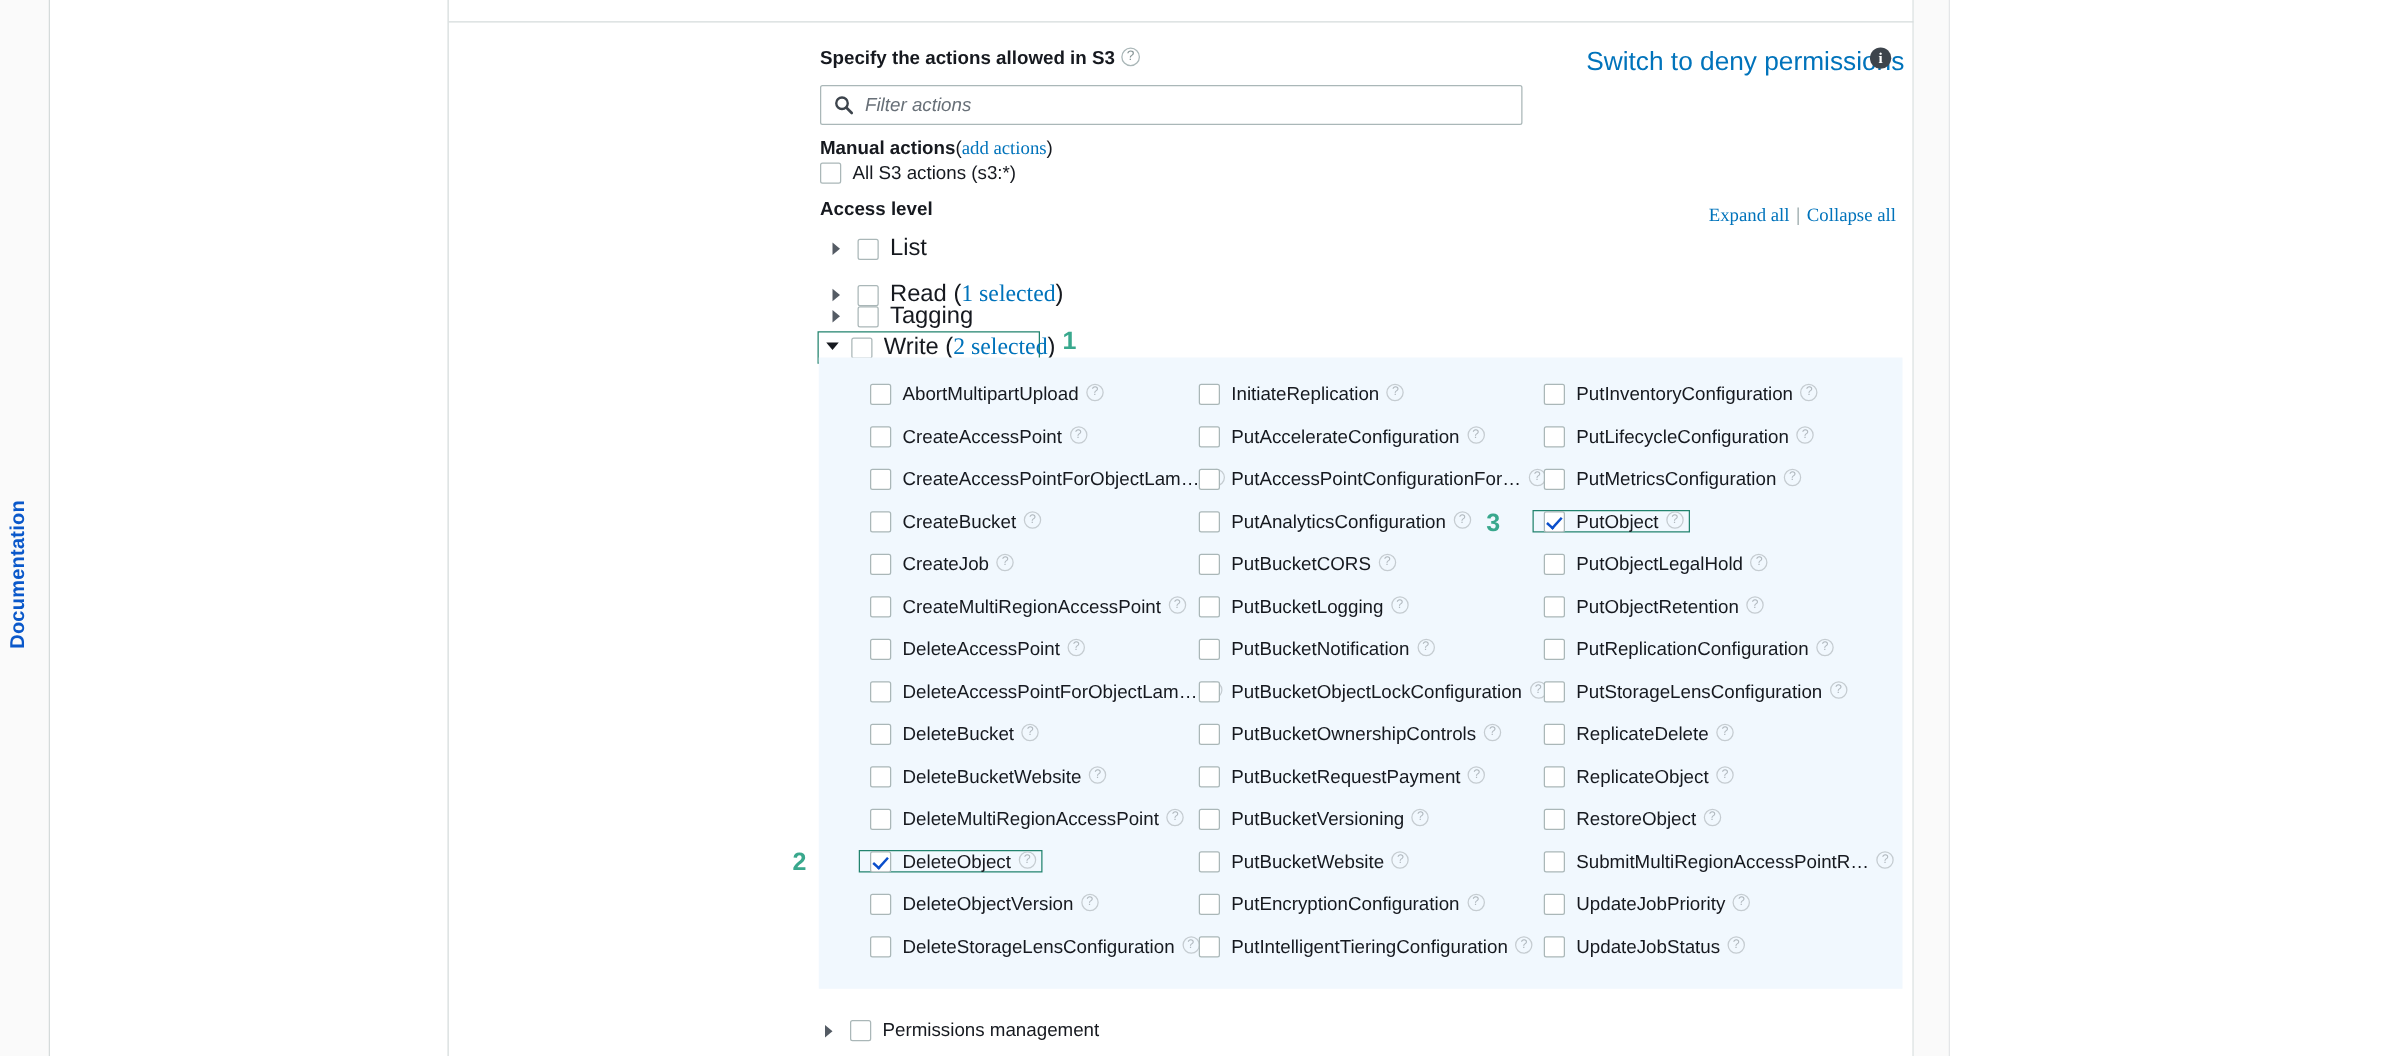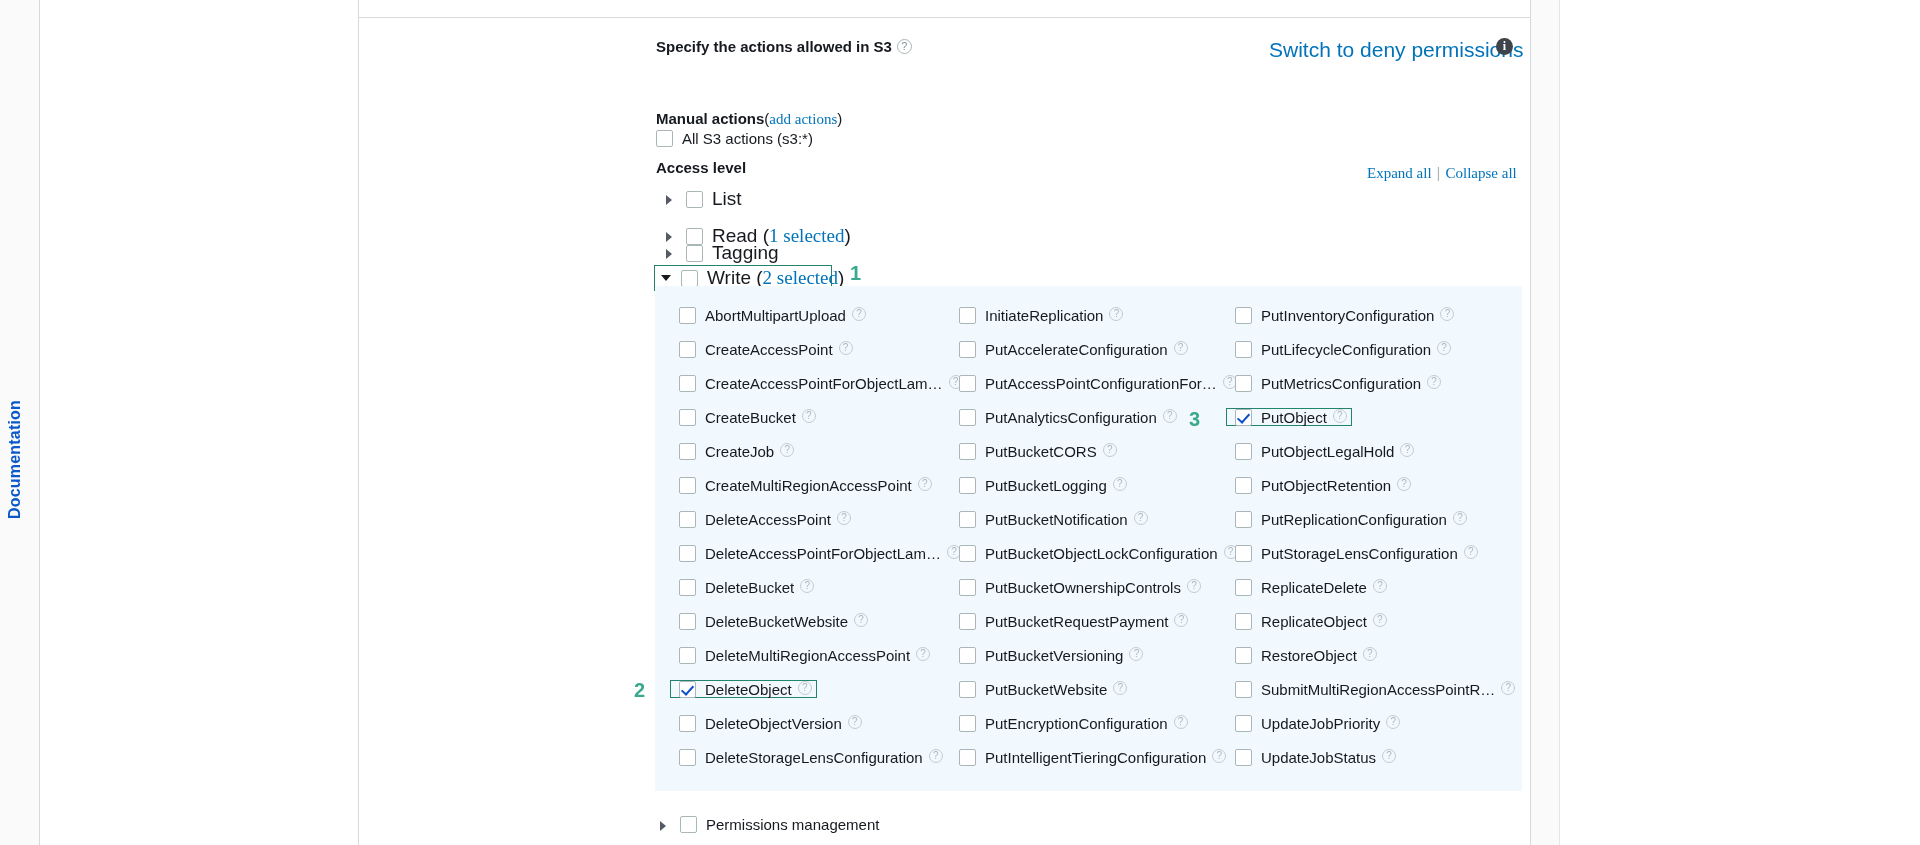--- a/index.html
+++ b/index.html
@@ -180,20 +180,27 @@
   <div class="right-gutter"></div>
 
 
   <div style="position:absolute;left:656px;top:38px;">
     <span class="specify-text">Specify the actions allowed in S3</span><span class="qmark">?</span>
   </div>
 
   <div class="deny-link">Switch to deny permissions</div>
   <div class="info-dot">i</div>
 
+  <div class="filter-box">
+    <svg class="search-ico" viewBox="0 0 16 16">
+      <circle cx="6.6" cy="6.6" r="4.6" fill="none" stroke="#3d444c" stroke-width="1.9"></circle>
+      <line x1="10.2" y1="10.2" x2="14.4" y2="14.4" stroke="#3d444c" stroke-width="2.1" stroke-linecap="round"></line>
+    </svg>
+    <span class="filter-ph">Filter actions</span>
+  </div>
 
   <div class="manual-row">
     <b>Manual actions</b><span>(</span><span class="lnk">add actions</span><span>)</span>
   </div>
 
   <div class="all-s3-row">
     <span class="cb"></span>
     <span class="txt">All S3 actions (s3:*)</span>
   </div>
 
@@ -221,21 +228,21 @@
     <span class="txt">Tagging</span>
   </div>
 
   <div class="grp-row boxed" style="top:265px; width:178px;">
     <span class="tri-wrap"><span class="tri-down"></span></span>
     <span class="cb"></span>
     <span class="txt"><span>Write (</span><span class="lnk">2 selected</span><span>)</span></span>
   </div>
 
   <div class="actions-panel">
-    <div class="act-col" id="col1" style="left:20px;">
+    <div class="act-col" id="col1" style="left:37px;">
         <div class="act-row">
           <span class="cb"></span>
           <span class="txt">AbortMultipartUpload</span>
           <span class="qmark-sm">?</span>
         </div>
         <div class="act-row">
           <span class="cb"></span>
           <span class="txt">CreateAccessPoint</span>
           <span class="qmark-sm">?</span>
         </div>

